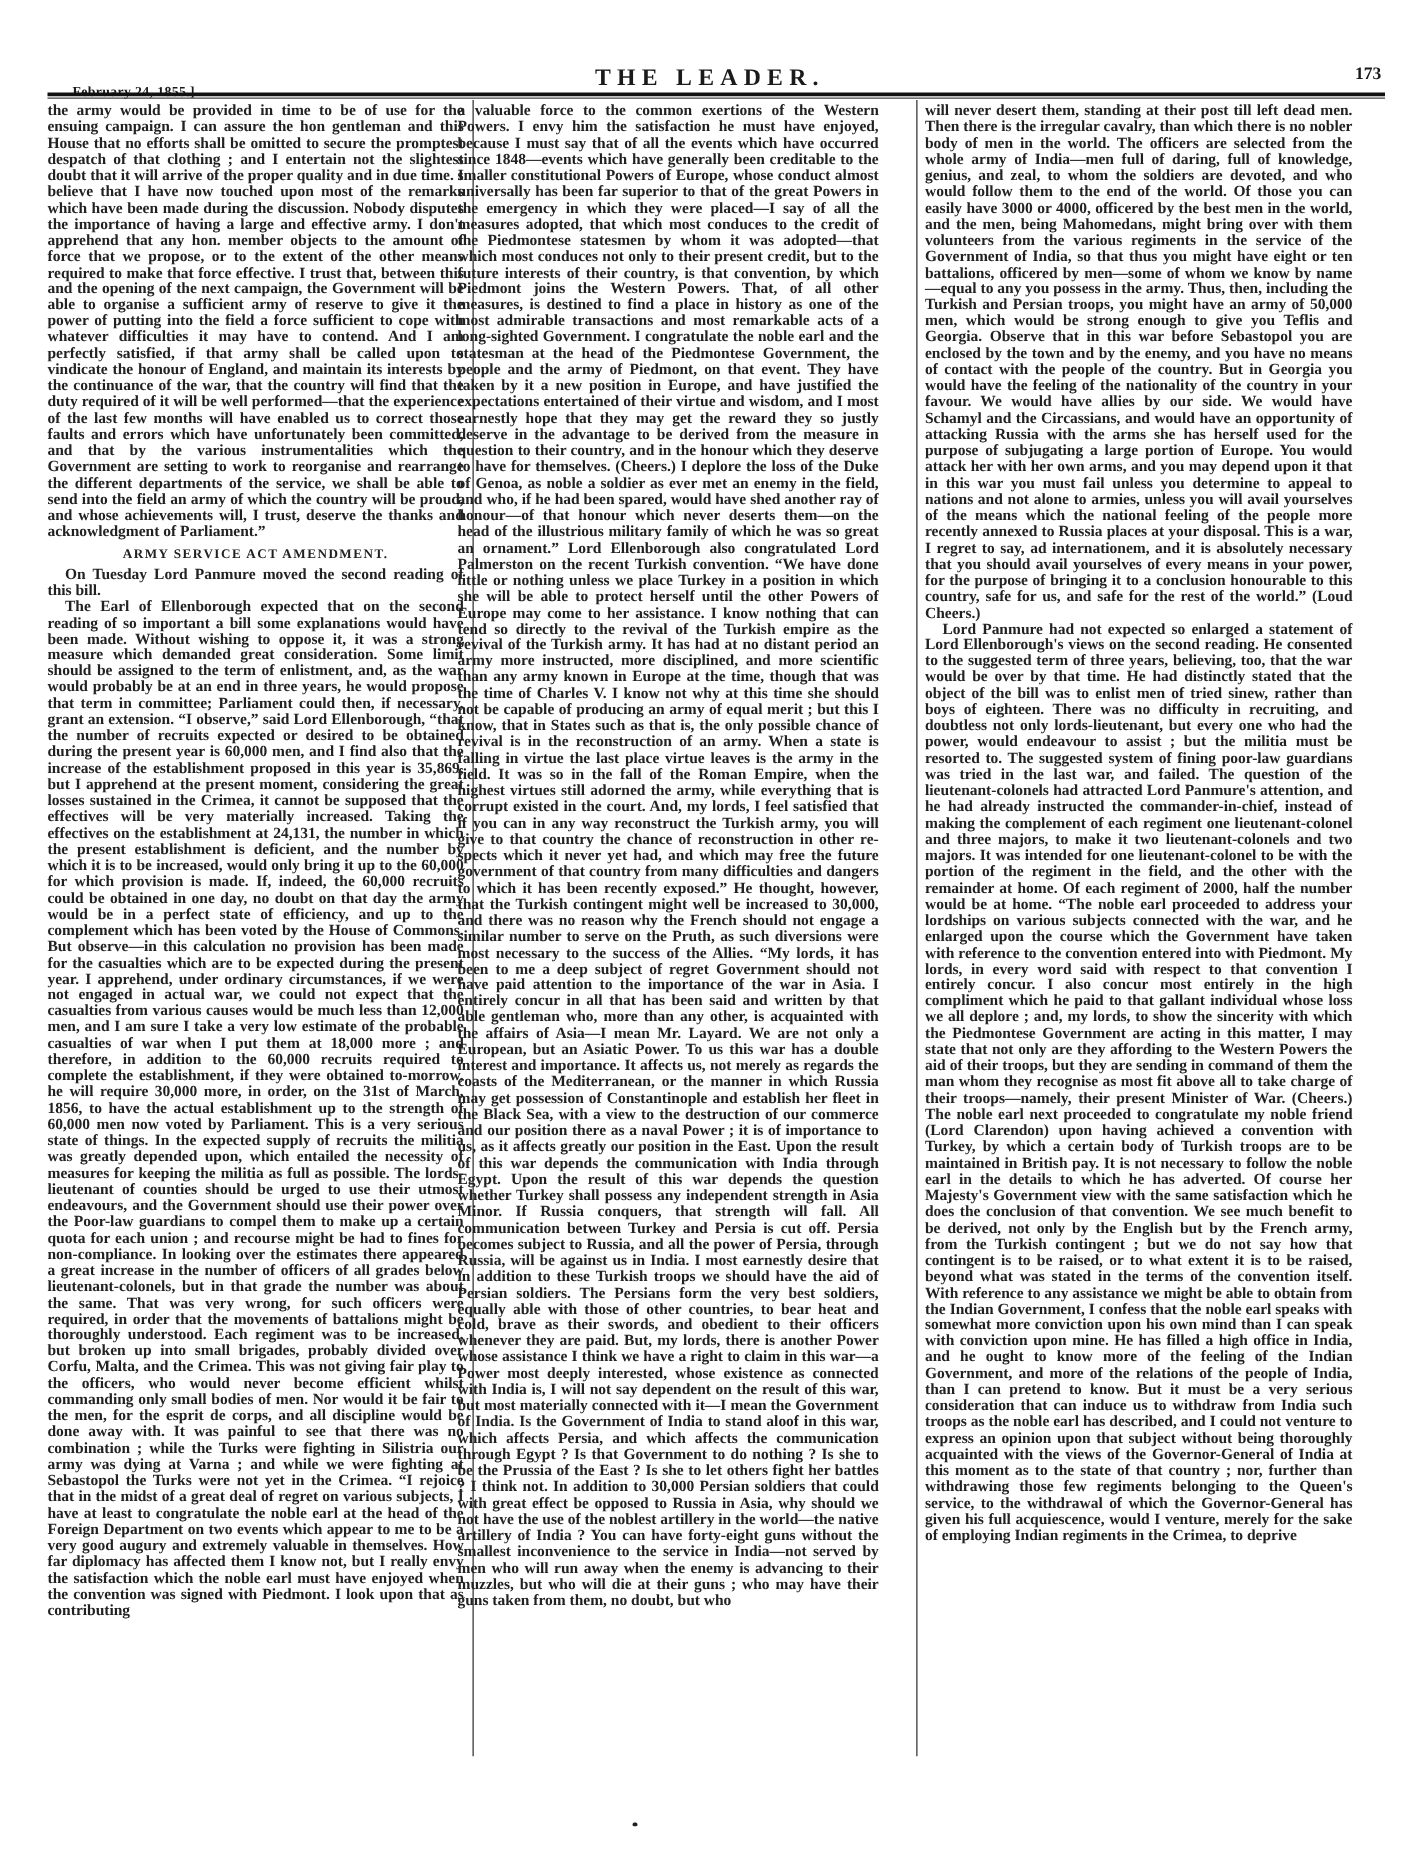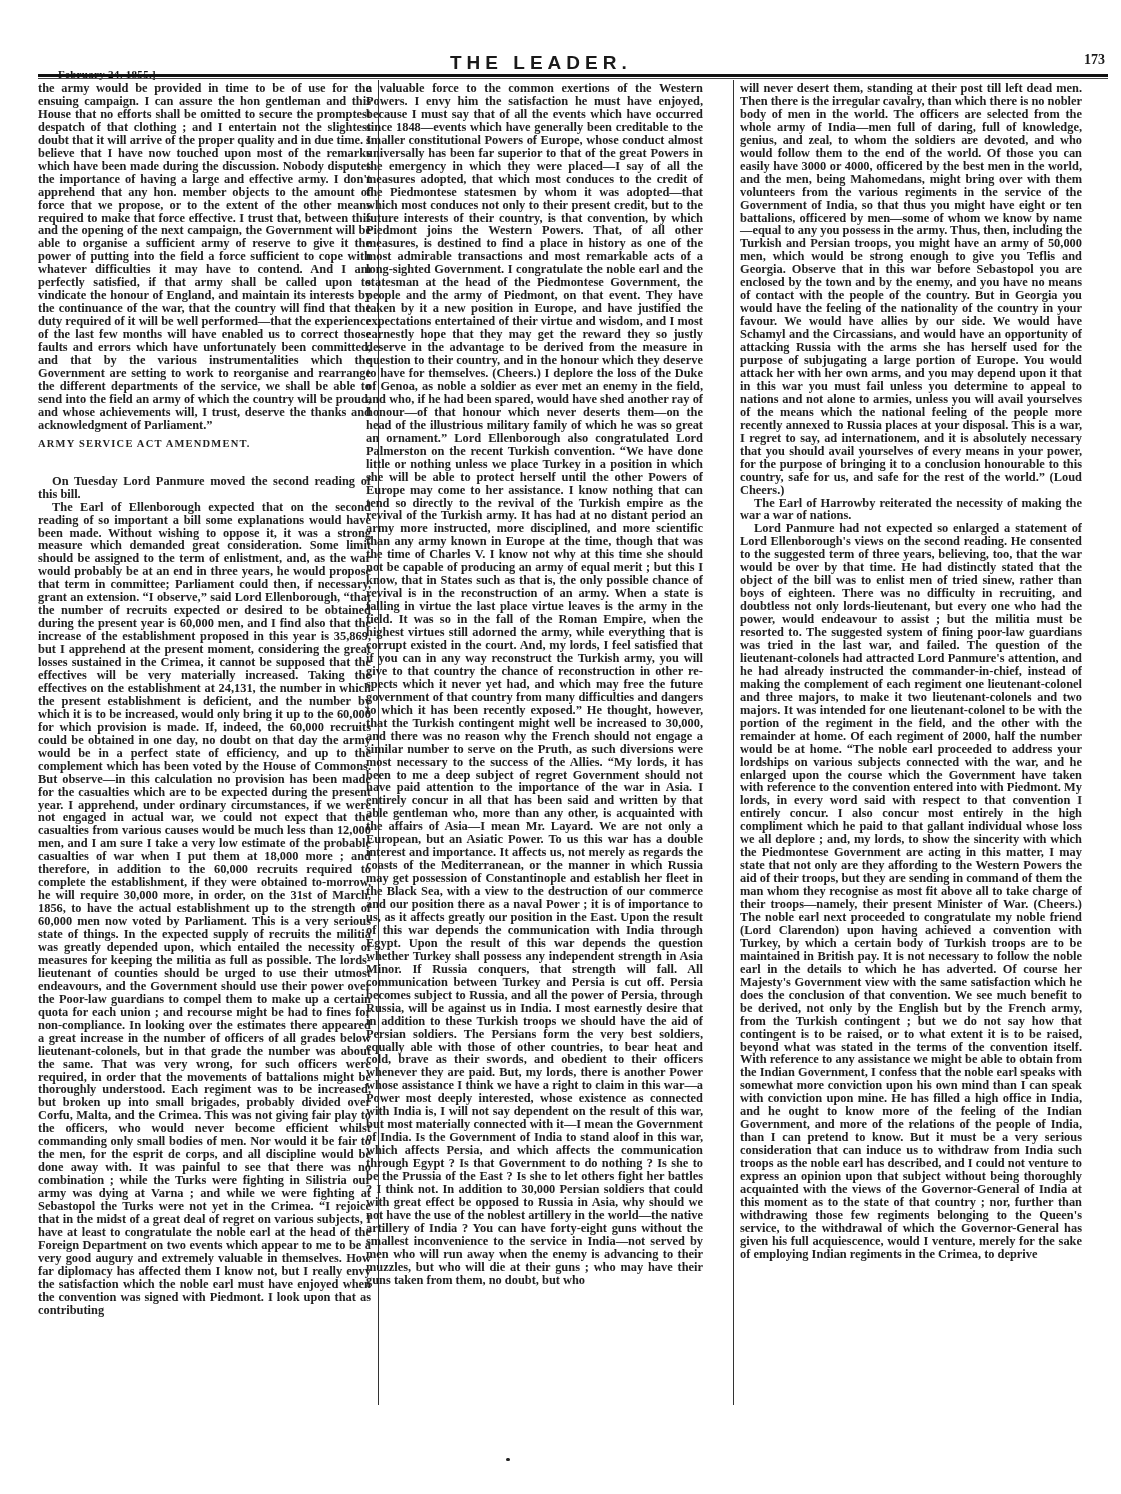--- a/index.html
+++ b/index.html
@@ -10,22 +10,22 @@
     }
     .masthead {
       position: absolute; left: 40px; top: 52px; width: 1065px; height: 26px;
     }
     .masthead .date {
       position: absolute; left: 18px; top: 16px;
       font-family: "Liberation Serif", serif; font-weight: bold;
       font-size: 11px; letter-spacing: 0.3px;
     }
     .masthead .title {
-      position: absolute; left: 410px; top: 0;
-      font-family: Liberation Sans, sans-serif; font-weight: bold;
+      position: absolute; left: 436px; top: 0;
+      font-family: Liberation Serif, serif; font-weight: bold;
       font-size: 19px; letter-spacing: 5px;
     }
     .masthead .pageno {
       position: absolute; right: 0; top: 0;
       font-family: "Liberation Serif", serif; font-weight: bold; font-size: 14px;
     }
     .rule {
       position: absolute; left: 38px; top: 74px; width: 1070px; height: 0;
       border-top: 3px solid #111; border-bottom: 1px solid #444;
       padding-top: 1px;
@@ -33,21 +33,21 @@
     .col {
       position: absolute; top: 82px;
       font-family: "Liberation Serif", serif;
       font-size: 12.4px; line-height: 12.95px;
       text-align: justify; hyphens: manual;
       font-weight: bold; color: #222;
     }
     .col p { margin: 0; text-indent: 14px; }
     .col p.noindent { text-indent: 0; }
     .col h3 {
-      margin: 6px 0 24px 0; 
+      margin: 6px 0 2px 0; text-align: center;
       font-size: 10.5px; letter-spacing: 1.2px; font-weight: bold;
       text-transform: uppercase;
     }
     .col-1 { left: 38px; width: 333px; }
     .col-2 { left: 366px; width: 337px; }
     .col-3 { left: 740px; width: 342px; }
     .vrule {
       position: absolute; top: 80px; width: 0; border-left: 1px solid #333;
     }
     .vrule-1 { left: 378px; height: 1325px; }
@@ -73,17 +73,16 @@
     <p class="noindent">the army would be provided in time to be of use for the ensuing campaign. I can assure the hon gentleman and this House that no efforts shall be omitted to secure the promptest despatch of that clothing ; and I entertain not the slightest doubt that it will arrive of the proper quality and in due time. I believe that I have now touched upon most of the remarks which have been made during the discussion. Nobody disputes the im­portance of having a large and effective army. I don't apprehend that any hon. member objects to the amount of force that we propose, or to the extent of the other means required to make that force effective. I trust that, between this and the opening of the next cam­paign, the Government will be able to organise a suf­ficient army of reserve to give it the power of putting into the field a force sufficient to cope with whatever difficulties it may have to contend. And I am perfectly satisfied, if that army shall be called upon to vindicate the honour of England, and maintain its interests by the continuance of the war, that the country will find that the duty required of it will be well performed—that the experience of the last few months will have enabled us to correct those faults and errors which have unfor­tunately been committed, and that by the various in­strumentalities which the Government are setting to work to reorganise and rearrange the different depart­ments of the service, we shall be able to send into the field an army of which the country will be proud, and whose achievements will, I trust, deserve the thanks and acknowledgment of Parliament.”</p>
     <h3>Army Service Act Amendment.</h3>
     <p>On Tuesday Lord Panmure moved the second reading of this bill.</p>
     <p>The Earl of Ellenborough expected that on the second reading of so important a bill some explanations would have been made. Without wishing to oppose it, it was a strong measure which demanded great consi­deration. Some limit should be assigned to the term of enlistment, and, as the war would probably be at an end in three years, he would propose that term in com­mittee; Parliament could then, if necessary, grant an extension. “I observe,” said Lord Ellenborough, “that the number of recruits expected or desired to be obtained during the present year is 60,000 men, and I find also that the increase of the establishment proposed in this year is 35,869, but I apprehend at the present moment, considering the great losses sustained in the Crimea, it cannot be supposed that the effectives will be very ma­terially increased. Taking the effectives on the estab­lishment at 24,131, the number in which the present establishment is deficient, and the number by which it is to be increased, would only bring it up to the 60,000 for which provision is made. If, indeed, the 60,000 recruits could be obtained in one day, no doubt on that day the army would be in a perfect state of efficiency, and up to the complement which has been voted by the House of Commons. But observe—in this calculation no provision has been made for the casualties which are to be expected during the present year. I apprehend, under ordinary circumstances, if we were not engaged in actual war, we could not expect that the casualties from various causes would be much less than 12,000 men, and I am sure I take a very low estimate of the probable casualties of war when I put them at 18,000 more ; and therefore, in addition to the 60,000 recruits required to complete the establishment, if they were ob­tained to-morrow, he will require 30,000 more, in order, on the 31st of March, 1856, to have the actual establish­ment up to the strength of 60,000 men now voted by Parliament. This is a very serious state of things. In the expected supply of recruits the militia was greatly depended upon, which entailed the necessity of mea­sures for keeping the militia as full as possible. The lords-lieutenant of counties should be urged to use their utmost endeavours, and the Government should use their power over the Poor-law guardians to compel them to make up a certain quota for each union ; and recourse might be had to fines for non-compliance. In looking over the estimates there appeared a great increase in the number of officers of all grades below lieutenant-colonels, but in that grade the number was about the same. That was very wrong, for such officers were required, in order that the movements of battalions might be thoroughly understood. Each regiment was to be increased, but broken up into small brigades, pro­bably divided over Corfu, Malta, and the Crimea. This was not giving fair play to the officers, who would never become efficient whilst commanding only small bodies of men. Nor would it be fair to the men, for the esprit de corps, and all discipline would be done away with. It was painful to see that there was no combination ; while the Turks were fighting in Silistria our army was dying at Varna ; and while we were fighting at Sebastopol the Turks were not yet in the Crimea. “I rejoice that in the midst of a great deal of regret on various subjects, I have at least to congratulate the noble earl at the head of the Foreign Department on two events which appear to me to be a very good augury and extremely valuable in themselves. How far diplomacy has affected them I know not, but I really envy the satisfaction which the noble earl must have enjoyed when the convention was signed with Piedmont. I look upon that as contributing</p>
   </div>
 <div class="col col-2">
     <p class="noindent">a valuable force to the common exertions of the Western Powers. I envy him the satisfaction he must have en­joyed, because I must say that of all the events which have occurred since 1848—events which have generally been creditable to the smaller constitutional Powers of Europe, whose conduct almost universally has been far superior to that of the great Powers in the emergency in which they were placed—I say of all the measures adopted, that which most conduces to the credit of the Piedmontese statesmen by whom it was adopted—that which most conduces not only to their present credit, but to the future interests of their country, is that conven­tion, by which Piedmont joins the Western Powers. That, of all other measures, is destined to find a place in history as one of the most admirable transactions and most remarkable acts of a long-sighted Government. I congratulate the noble earl and the statesman at the head of the Piedmontese Government, the people and the army of Piedmont, on that event. They have taken by it a new position in Europe, and have justified the expectations entertained of their virtue and wisdom, and I most earnestly hope that they may get the reward they so justly deserve in the advantage to be derived from the measure in question to their country, and in the honour which they deserve to have for themselves. (Cheers.) I deplore the loss of the Duke of Genoa, as noble a soldier as ever met an enemy in the field, and who, if he had been spared, would have shed another ray of honour—of that honour which never deserts them—on the head of the illustrious military family of which he was so great an ornament.” Lord Ellenborough also congratu­lated Lord Palmerston on the recent Turkish convention. “We have done little or nothing unless we place Turkey in a position in which she will be able to protect herself until the other Powers of Europe may come to her assistance. I know nothing that can tend so directly to the revival of the Turkish empire as the revival of the Turkish army. It has had at no distant period an army more instructed, more disciplined, and more scientific than any army known in Europe at the time, though that was the time of Charles V. I know not why at this time she should not be capable of producing an army of equal merit ; but this I know, that in States such as that is, the only possible chance of revival is in the reconstruction of an army. When a state is falling in virtue the last place virtue leaves is the army in the field. It was so in the fall of the Roman Empire, when the highest virtues still adorned the army, while every­thing that is corrupt existed in the court. And, my lords, I feel satisfied that if you can in any way re­construct the Turkish army, you will give to that country the chance of reconstruction in other re­spects which it never yet had, and which may free the future government of that country from many difficul­ties and dangers to which it has been recently exposed.” He thought, however, that the Turkish contingent might well be increased to 30,000, and there was no reason why the French should not engage a similar number to serve on the Pruth, as such diversions were most necessary to the success of the Allies. “My lords, it has been to me a deep subject of regret Government should not have paid attention to the importance of the war in Asia. I entirely concur in all that has been said and written by that able gentleman who, more than any other, is acquainted with the affairs of Asia—I mean Mr. Layard. We are not only a European, but an Asiatic Power. To us this war has a double interest and importance. It affects us, not merely as regards the coasts of the Mediterranean, or the manner in which Russia may get possession of Constantinople and establish her fleet in the Black Sea, with a view to the destruction of our commerce and our position there as a naval Power ; it is of importance to us, as it affects greatly our position in the East. Upon the result of this war depends the communication with India through Egypt. Upon the result of this war depends the question whether Turkey shall possess any independent strength in Asia Minor. If Russia conquers, that strength will fall. All communication between Turkey and Persia is cut off. Persia becomes subject to Russia, and all the power of Persia, through Russia, will be against us in India. I most earnestly desire that in addition to these Turkish troops we should have the aid of Persian soldiers. The Persians form the very best soldiers, equally able with those of other countries, to bear heat and cold, brave as their swords, and obedient to their officers whenever they are paid. But, my lords, there is another Power whose assistance I think we have a right to claim in this war—a Power most deeply interested, whose existence as con­nected with India is, I will not say dependent on the result of this war, but most materially connected with it—I mean the Government of India. Is the Government of India to stand aloof in this war, which affects Persia, and which affects the communication through Egypt ? Is that Government to do nothing ? Is she to be the Prussia of the East ? Is she to let others fight her battles ? I think not. In addition to 30,000 Persian soldiers that could with great effect be opposed to Russia in Asia, why should we not have the use of the noblest artillery in the world—the native artillery of India ? You can have forty-eight guns without the smallest in­convenience to the service in India—not served by men who will run away when the enemy is advancing to their muzzles, but who will die at their guns ; who may have their guns taken from them, no doubt, but who</p>
   </div>
 <div class="col col-3">
     <p class="noindent">will never desert them, standing at their post till left dead men. Then there is the irregular cavalry, than which there is no nobler body of men in the world. The officers are selected from the whole army of India—men full of daring, full of knowledge, genius, and zeal, to whom the soldiers are devoted, and who would follow them to the end of the world. Of those you can easily have 3000 or 4000, officered by the best men in the world, and the men, being Mahomedans, might bring over with them volunteers from the various regiments in the ser­vice of the Government of India, so that thus you might have eight or ten battalions, officered by men—some of whom we know by name—equal to any you possess in the army. Thus, then, including the Turkish and Persian troops, you might have an army of 50,000 men, which would be strong enough to give you Teflis and Georgia. Observe that in this war before Sebastopol you are enclosed by the town and by the enemy, and you have no means of contact with the people of the country. But in Georgia you would have the feeling of the nationality of the country in your favour. We would have allies by our side. We would have Schamyl and the Circassians, and would have an opportunity of attacking Russia with the arms she has herself used for the purpose of subjugating a large portion of Europe. You would attack her with her own arms, and you may depend upon it that in this war you must fail unless you determine to appeal to nations and not alone to armies, unless you will avail yourselves of the means which the national feeling of the people more recently annexed to Russia places at your disposal. This is a war, I regret to say, ad internationem, and it is absolutely necessary that you should avail yourselves of every means in your power, for the purpose of bringing it to a conclusion honourable to this country, safe for us, and safe for the rest of the world.” (Loud Cheers.)</p>
-    <p>The Earl of Harrowby reiterated the necessity of making the war a war of nations.</p>
     <p>Lord Panmure had not expected so enlarged a state­ment of Lord Ellenborough's views on the second read­ing. He consented to the suggested term of three years, believing, too, that the war would be over by that time. He had distinctly stated that the object of the bill was to enlist men of tried sinew, rather than boys of eighteen. There was no difficulty in recruiting, and doubtless not only lords-lieutenant, but every one who had the power, would endeavour to assist ; but the militia must be resorted to. The suggested system of fining poor-law guardians was tried in the last war, and failed. The question of the lieutenant-colonels had attracted Lord Panmure's attention, and he had already instructed the commander-in-chief, instead of making the complement of each regiment one lieutenant-colonel and three majors, to make it two lieutenant-colonels and two majors. It was intended for one lieu­tenant-colonel to be with the portion of the regiment in the field, and the other with the remainder at home. Of each regiment of 2000, half the number would be at home. “The noble earl proceeded to address your lord­ships on various subjects connected with the war, and he enlarged upon the course which the Government have taken with reference to the convention entered into with Piedmont. My lords, in every word said with respect to that convention I entirely concur. I also concur most entirely in the high compliment which he paid to that gallant individual whose loss we all deplore ; and, my lords, to show the sincerity with which the Piedmontese Government are acting in this matter, I may state that not only are they affording to the Western Powers the aid of their troops, but they are sending in command of them the man whom they recognise as most fit above all to take charge of their troops—namely, their present Minister of War. (Cheers.) The noble earl next pro­ceeded to congratulate my noble friend (Lord Clarendon) upon having achieved a convention with Turkey, by which a certain body of Turkish troops are to be main­tained in British pay. It is not necessary to follow the noble earl in the details to which he has adverted. Of course her Majesty's Government view with the same satisfaction which he does the conclusion of that con­vention. We see much benefit to be derived, not only by the English but by the French army, from the Turkish contingent ; but we do not say how that contingent is to be raised, or to what extent it is to be raised, beyond what was stated in the terms of the convention itself. With reference to any assistance we might be able to obtain from the Indian Government, I confess that the noble earl speaks with somewhat more conviction upon his own mind than I can speak with con­viction upon mine. He has filled a high office in India, and he ought to know more of the feeling of the Indian Government, and more of the relations of the people of India, than I can pretend to know. But it must be a very serious consideration that can induce us to withdraw from India such troops as the noble earl has described, and I could not venture to ex­press an opinion upon that subject without being thoroughly acquainted with the views of the Governor-General of India at this moment as to the state of that country ; nor, further than withdrawing those few regi­ments belonging to the Queen's service, to the with­drawal of which the Governor-General has given his full acquiescence, would I venture, merely for the sake of employing Indian regiments in the Crimea, to deprive</p>
   </div>
 
 <div class="speckle" style="left:506px;top:1458px;"></div>
 
 </body></html>

